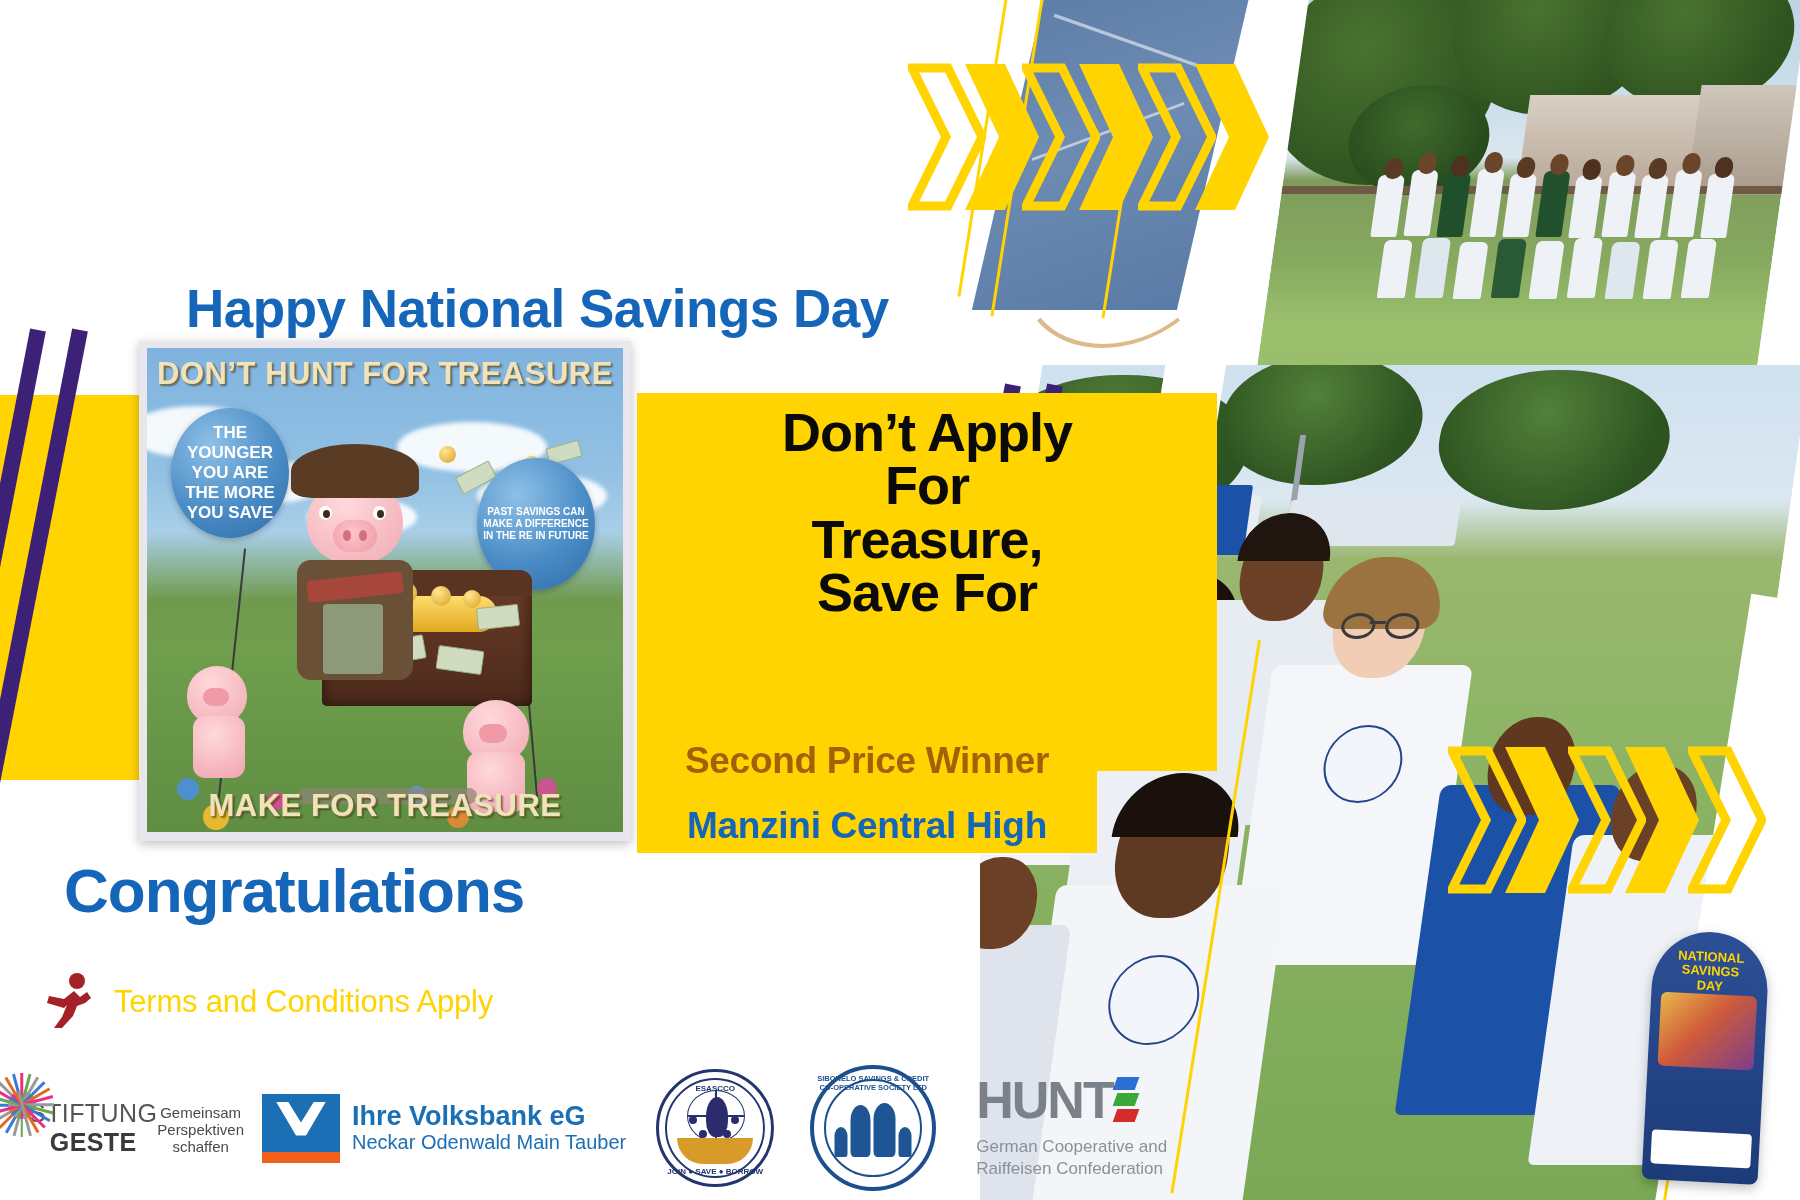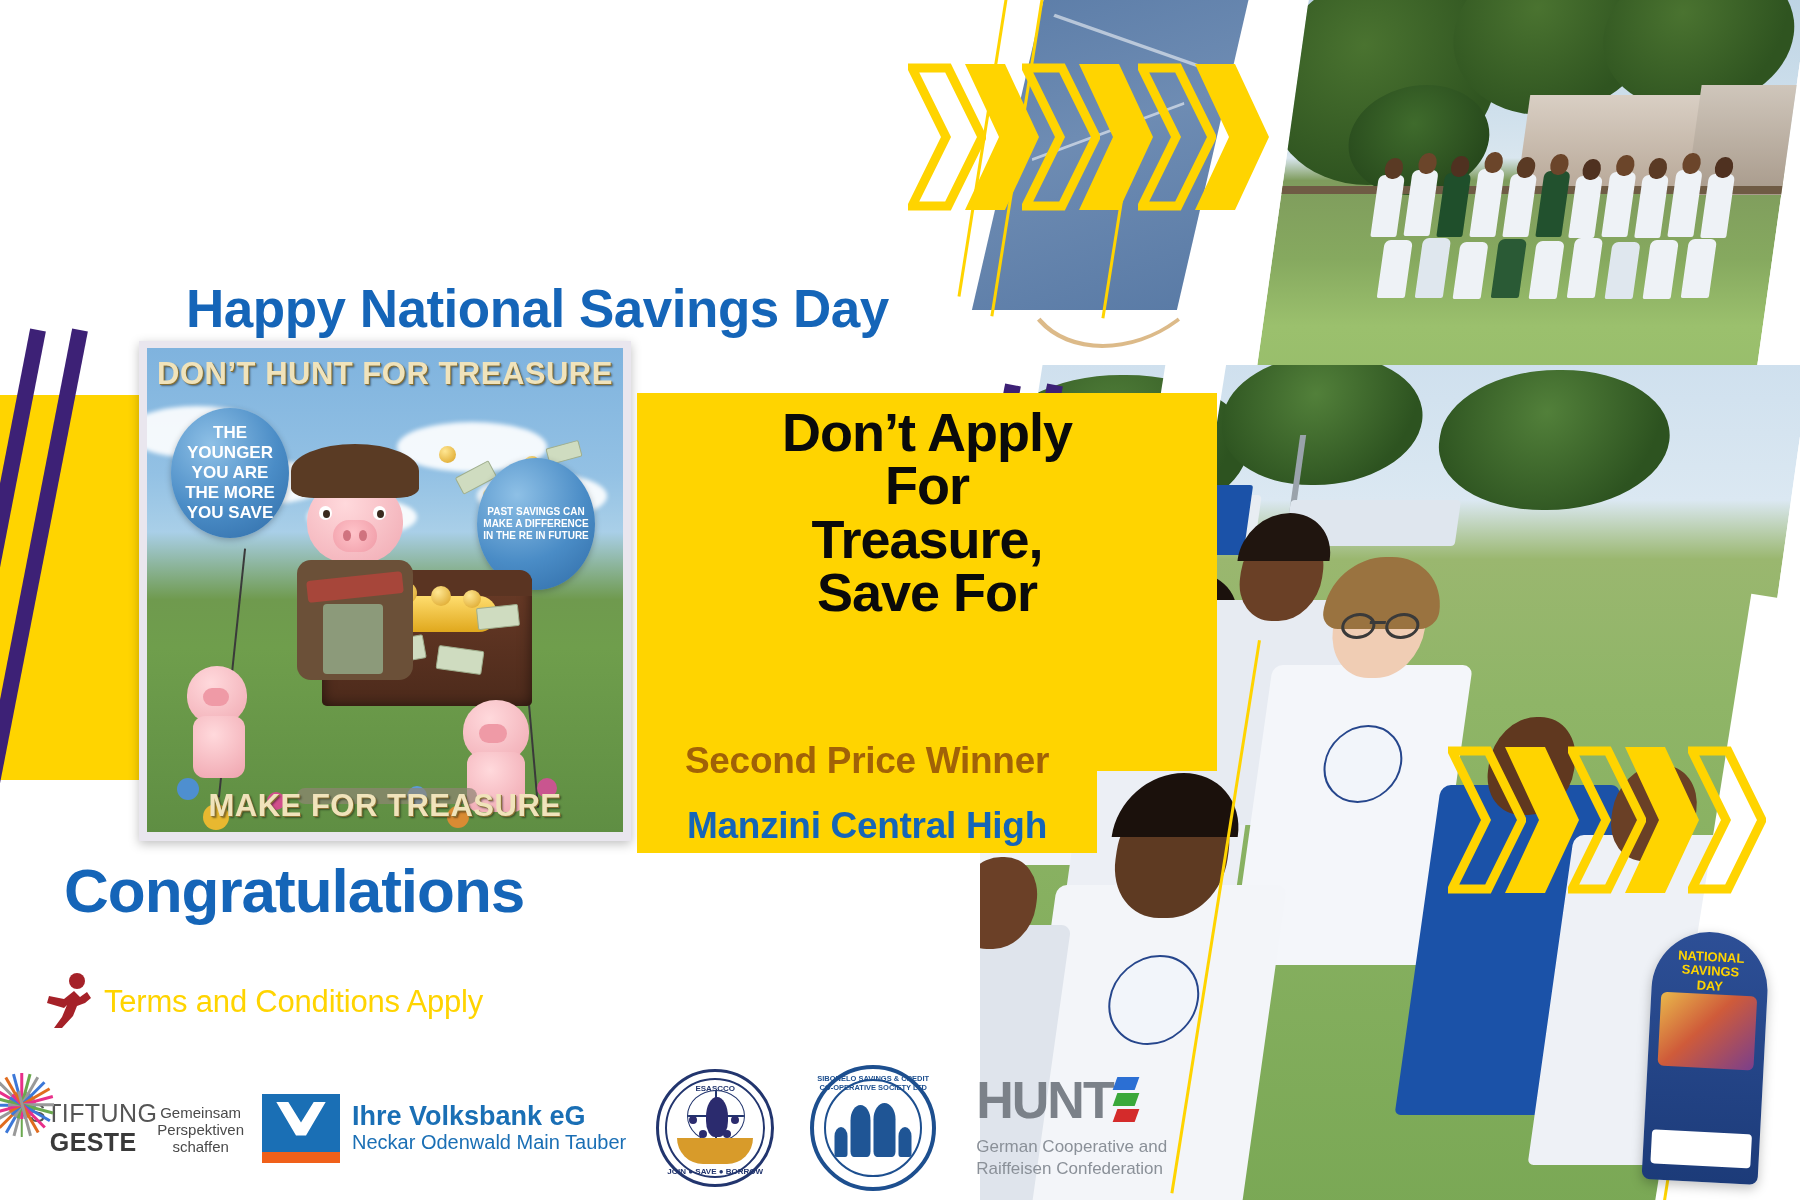--- a/index.html
+++ b/index.html
@@ -89,21 +89,21 @@
      font-size:54px;line-height:.99;font-weight:bold;color:#0a0a0a;letter-spacing:-1px;}
   .prize{position:absolute;left:637px;top:740px;width:460px;text-align:center;
      font-size:37px;font-weight:bold;color:#a16207;letter-spacing:-.3px;}
   .school{position:absolute;left:637px;top:805px;width:460px;text-align:center;
      font-size:37px;font-weight:bold;color:#1565b8;letter-spacing:-.3px;}
 
   .congrats{position:absolute;left:64px;top:855px;font-size:62px;font-weight:bold;color:#1565b8;
      letter-spacing:-1px;text-shadow:2px 3px 3px rgba(255,255,255,.9);}
 
   
-  .terms-row{position:absolute;left:44px;top:972px;display:flex;align-items:center;gap:8px;}
+  .terms-row{position:absolute;left:44px;top:972px;display:flex;align-items:center;gap:18px;}
   .terms-txt{font-size:31px;color:#ffd400;letter-spacing:-.2px;}
 
   
   .logos{position:absolute;left:0;top:1058px;width:1215px;height:140px;display:flex;align-items:center;}
   .logo{position:relative;display:flex;align-items:center;}
 
   .geste{margin-left:14px;width:230px;text-align:center;}
   .geste .burst{position:relative;width:126px;height:100px;margin:0 auto;}
   .geste .burst i{position:absolute;left:50%;top:50%;width:2.5px;height:46px;transform-origin:50% 0;}
   .geste .gname{font-size:25px;color:#555;letter-spacing:.4px;}

